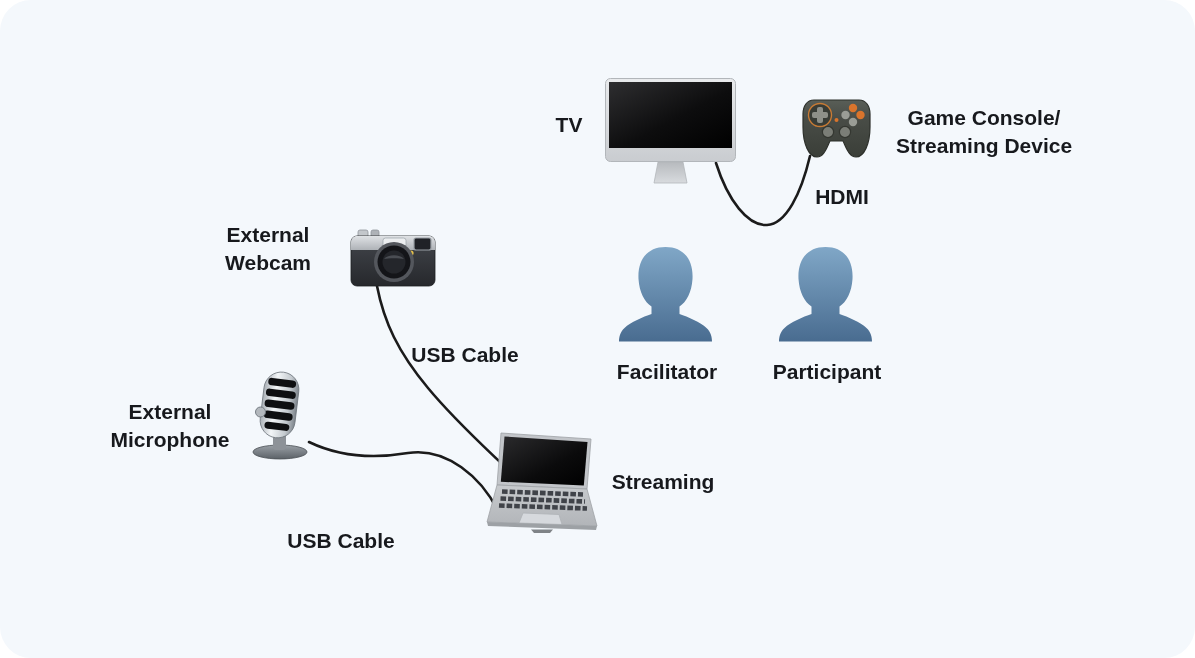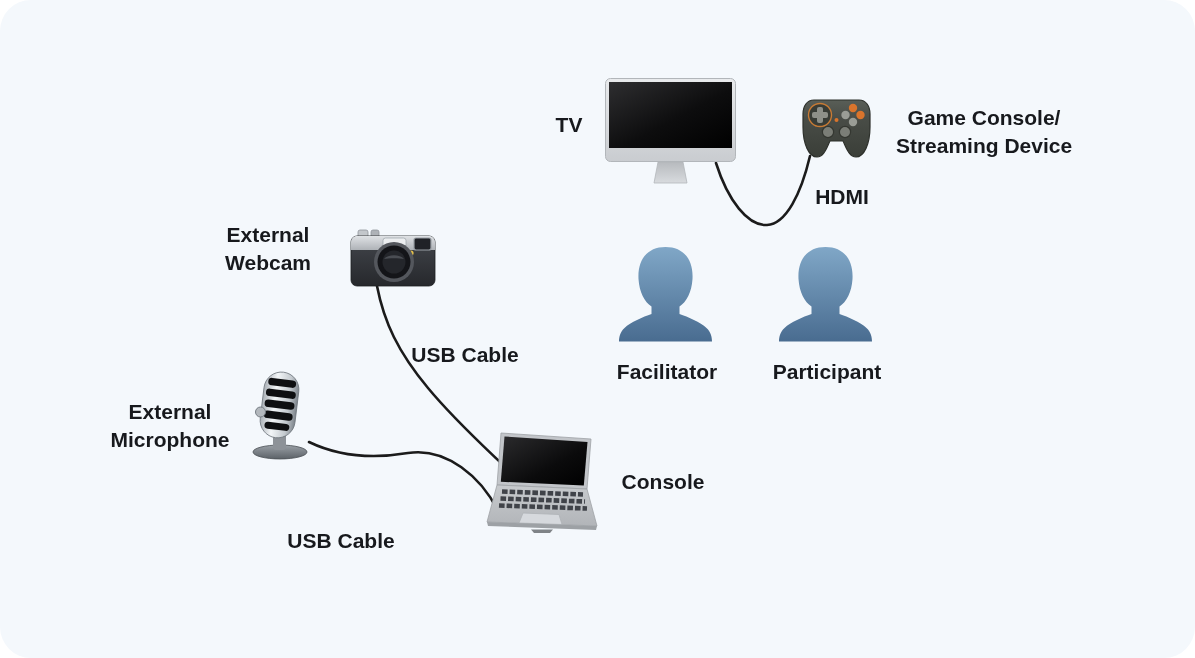--- a/index.html
+++ b/index.html
@@ -186,19 +186,19 @@
   <div class="label" style="left:268px;top:221px">External
 Webcam</div>
 
   <div class="label" style="left:465px;top:341px">USB Cable</div>
 
   <div class="label" style="left:170px;top:398px">External
 Microphone</div>
 
   <div class="label" style="left:341px;top:527px">USB Cable</div>
 
-  <div class="label" style="left:663px;top:468px">Console</div>
+  <div class="label" style="left:663px;top:468px">Streaming</div>
 
   <div class="label" style="left:667px;top:358px">Facilitator</div>
 
   <div class="label" style="left:827px;top:358px">Participant</div>
 
 </div>
 
 </body></html>

